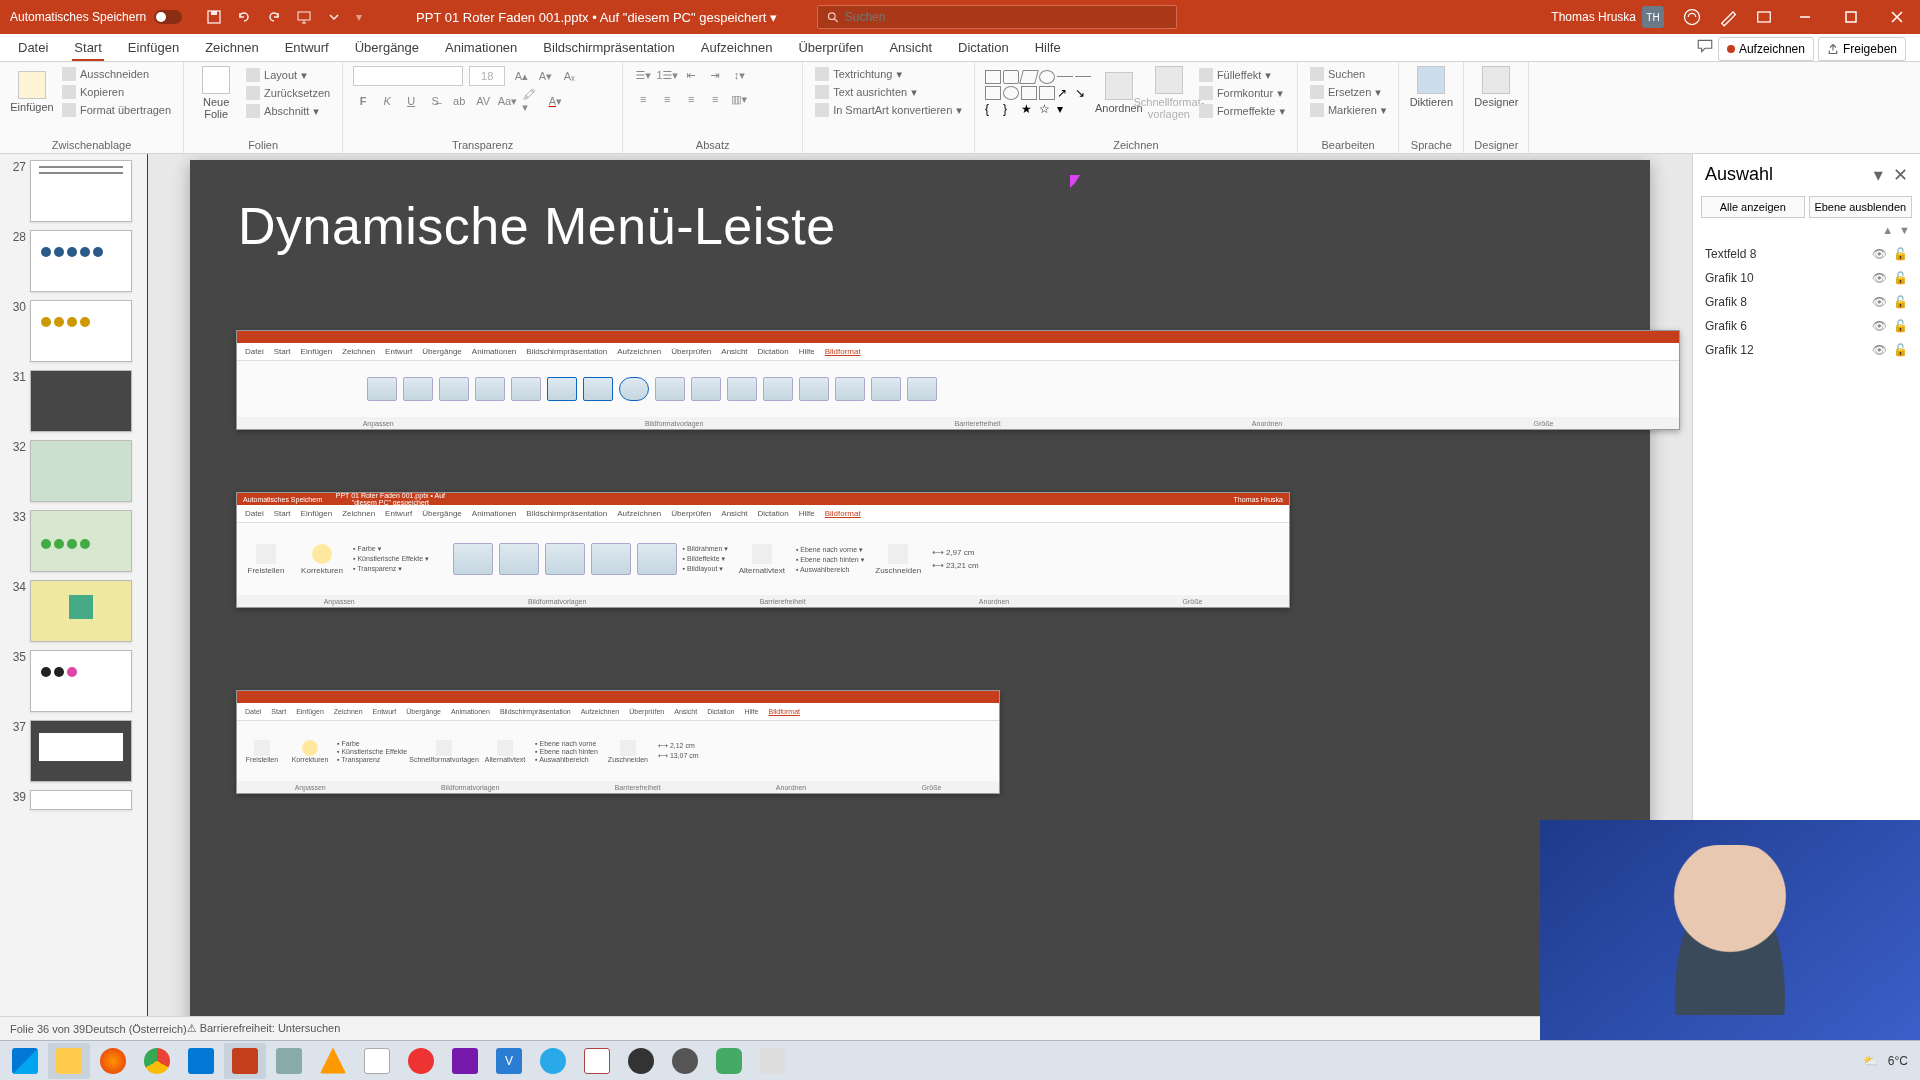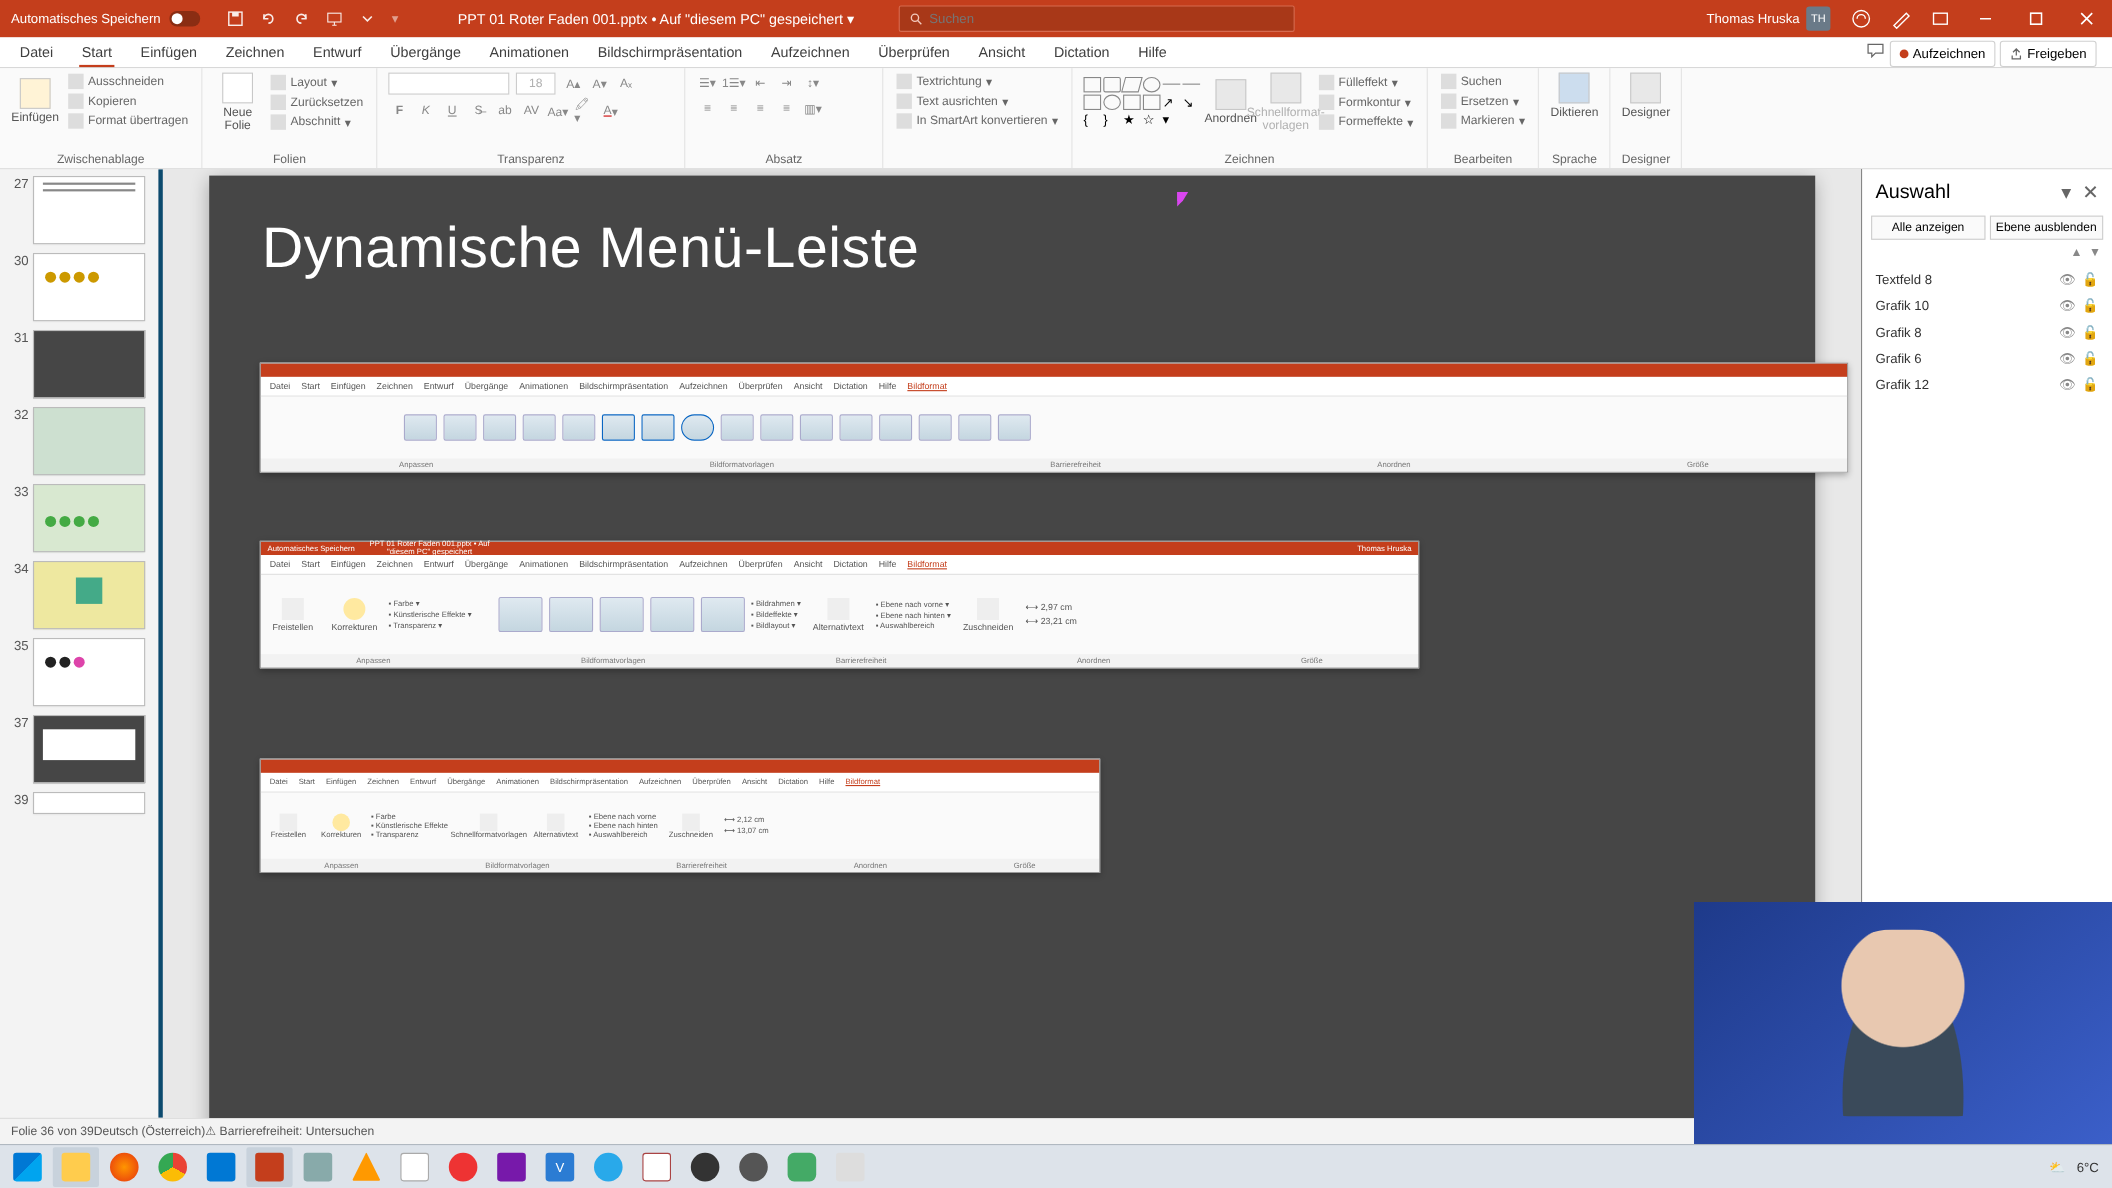--- a/index.html
+++ b/index.html
@@ -43,21 +43,21 @@
 .ribbon .disabled { color:#b0b0b0; }
 .fontbox { width:110px; height:20px; border:1px solid #ccc; background:#fff; }
 .sizebox { width:36px; height:20px; border:1px solid #ccc; background:#fff; }
 .iconrow { display:flex; gap:4px; }
 .iconrow .ib { width:20px; height:18px; border:1px solid transparent; display:flex; align-items:center; justify-content:center; color:#888; font-size:11px; }
 .shape-grid { display:grid; grid-template-columns: repeat(6, 16px); grid-template-rows: repeat(3, 14px); gap:2px; }
 .shape-grid .s { border:1px solid #888; }
 
 
 .workspace { display:flex; height: calc(1080px - 34px - 28px - 92px - 24px - 40px); }
-.thumbs { width: 148px; background:#f3f3f3; border-right:4px solid #0c4a6e; overflow-y:auto; position:relative; padding: 2px 0; }
+.thumbs { width: 148px; background:#f3f3f3; border-right:1px solid #0c4a6e; overflow-y:auto; position:relative; padding: 2px 0; }
 .thumb-row { display:flex; align-items:flex-start; padding: 4px 6px; gap:4px; }
 .thumb-num { width:20px; font-size:12px; color:#555; text-align:right; }
 .thumb { width: 102px; height: 62px; background:#fff; border:1px solid #bbb; box-shadow: 0 1px 2px rgba(0,0,0,.1); }
 .thumb.sel { outline: 2px solid #c43e1c; }
 .thumb.dark { background:#464646; }
 .thumb-inner { width:100%; height:100%; display:flex; flex-direction:column; padding:4px; gap:2px; }
 .tiny-bar { height:6px; background:#c43e1c; }
 .tiny-line { height:2px; background:#888; margin:1px 4px; }
 .dots { display:flex; gap:3px; padding:12px 6px; }
 .dot { width:10px; height:10px; border-radius:50%; background:#2a5a8a; }
@@ -392,20 +392,34 @@
     <div class="thumb-row">
         <div class="thumb-num">27</div>
         <div class="thumb">
           <div class="thumb-inner">
             <div class="tiny-line"></div>
             <div class="tiny-line"></div>
           </div>
         </div>
       </div>
     <div class="thumb-row">
+        <div class="thumb-num">28</div>
+        <div class="thumb">
+          <div class="thumb-inner">
+            <div class="dots">
+              <div class="dot"></div>
+              <div class="dot"></div>
+              <div class="dot"></div>
+              <div class="dot"></div>
+              <div class="dot"></div>
+            </div>
+          </div>
+        </div>
+      </div>
+    <div class="thumb-row">
         <div class="thumb-num">30</div>
         <div class="thumb">
           <div class="thumb-inner">
             <div class="dots">
               <div class="dot" style="background:#c90"></div>
               <div class="dot" style="background:#c90"></div>
               <div class="dot" style="background:#c90"></div>
               <div class="dot" style="background:#c90"></div>
             </div>
           </div>

